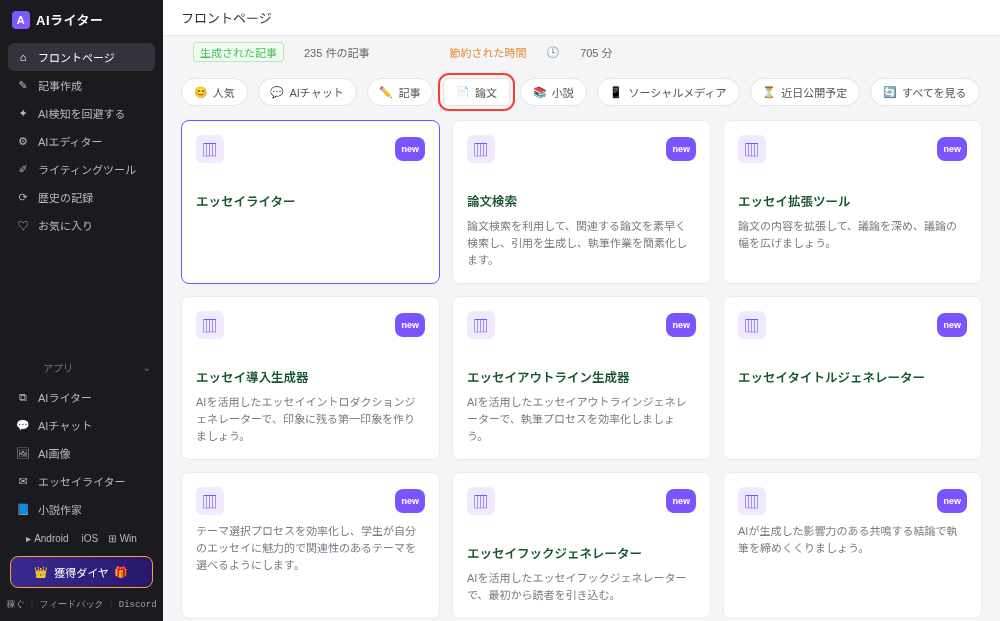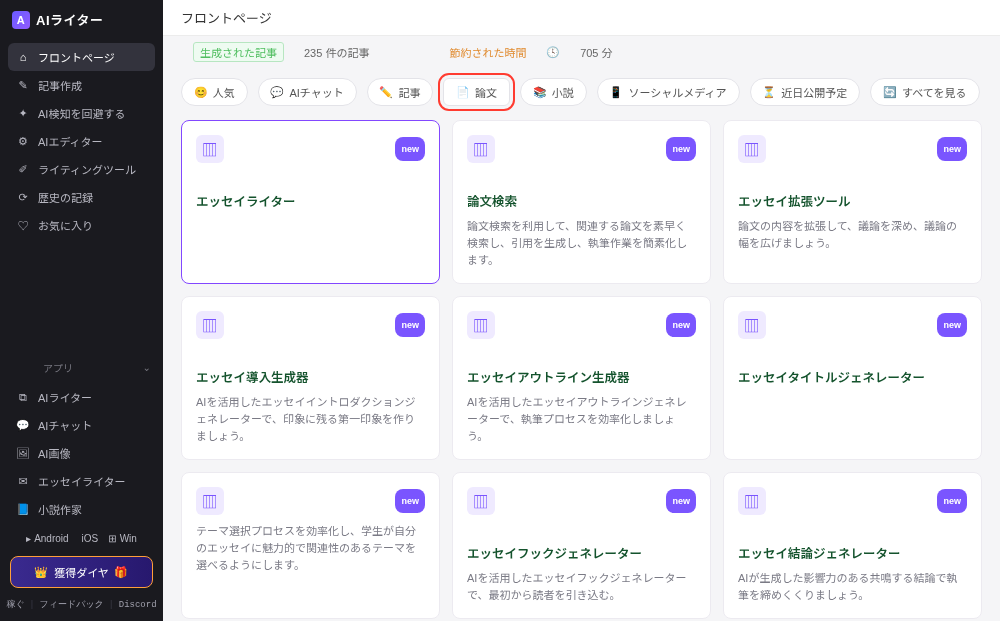--- a/index.html
+++ b/index.html
@@ -430,21 +430,20 @@
         </div>
         <div class="card-title">エッセイフックジェネレーター</div>
         <div class="card-desc">AIを活用したエッセイフックジェネレーターで、最初から読者を引き込む。</div>
       </div>
 
       <div class="card">
         <div class="card-head">
           <span class="card-icn">▥</span>
           <span class="badge-new">new</span>
         </div>
-        <div class="card-title">エッセイ結論ジェネレーター</div>
         <div class="card-desc">AIが生成した影響力のある共鳴する結論で執筆を締めくくりましょう。</div>
       </div>
 
       <div class="card hl-red">
         <div class="card-head">
           <span class="card-icn">▥</span>
           <span class="badge-new">new</span>
         </div>
 
       </div>

